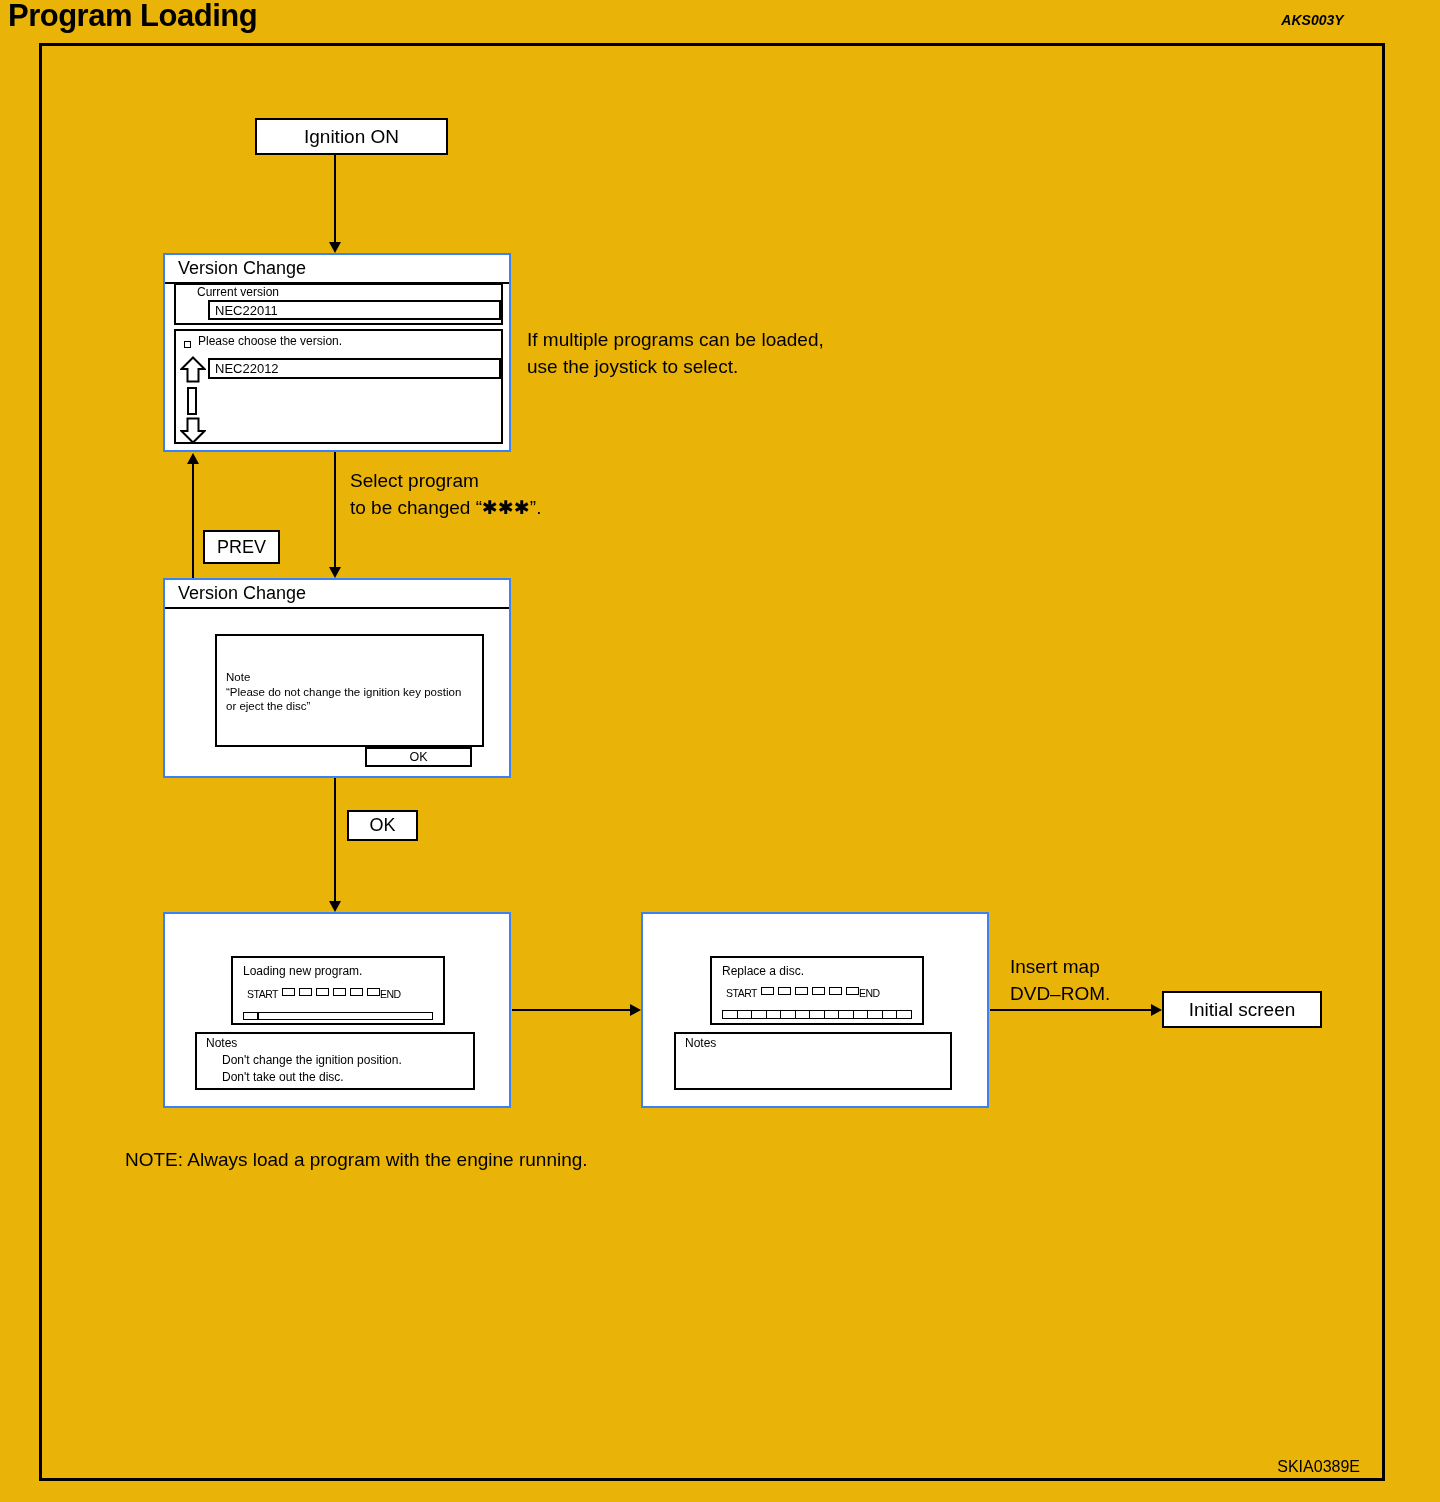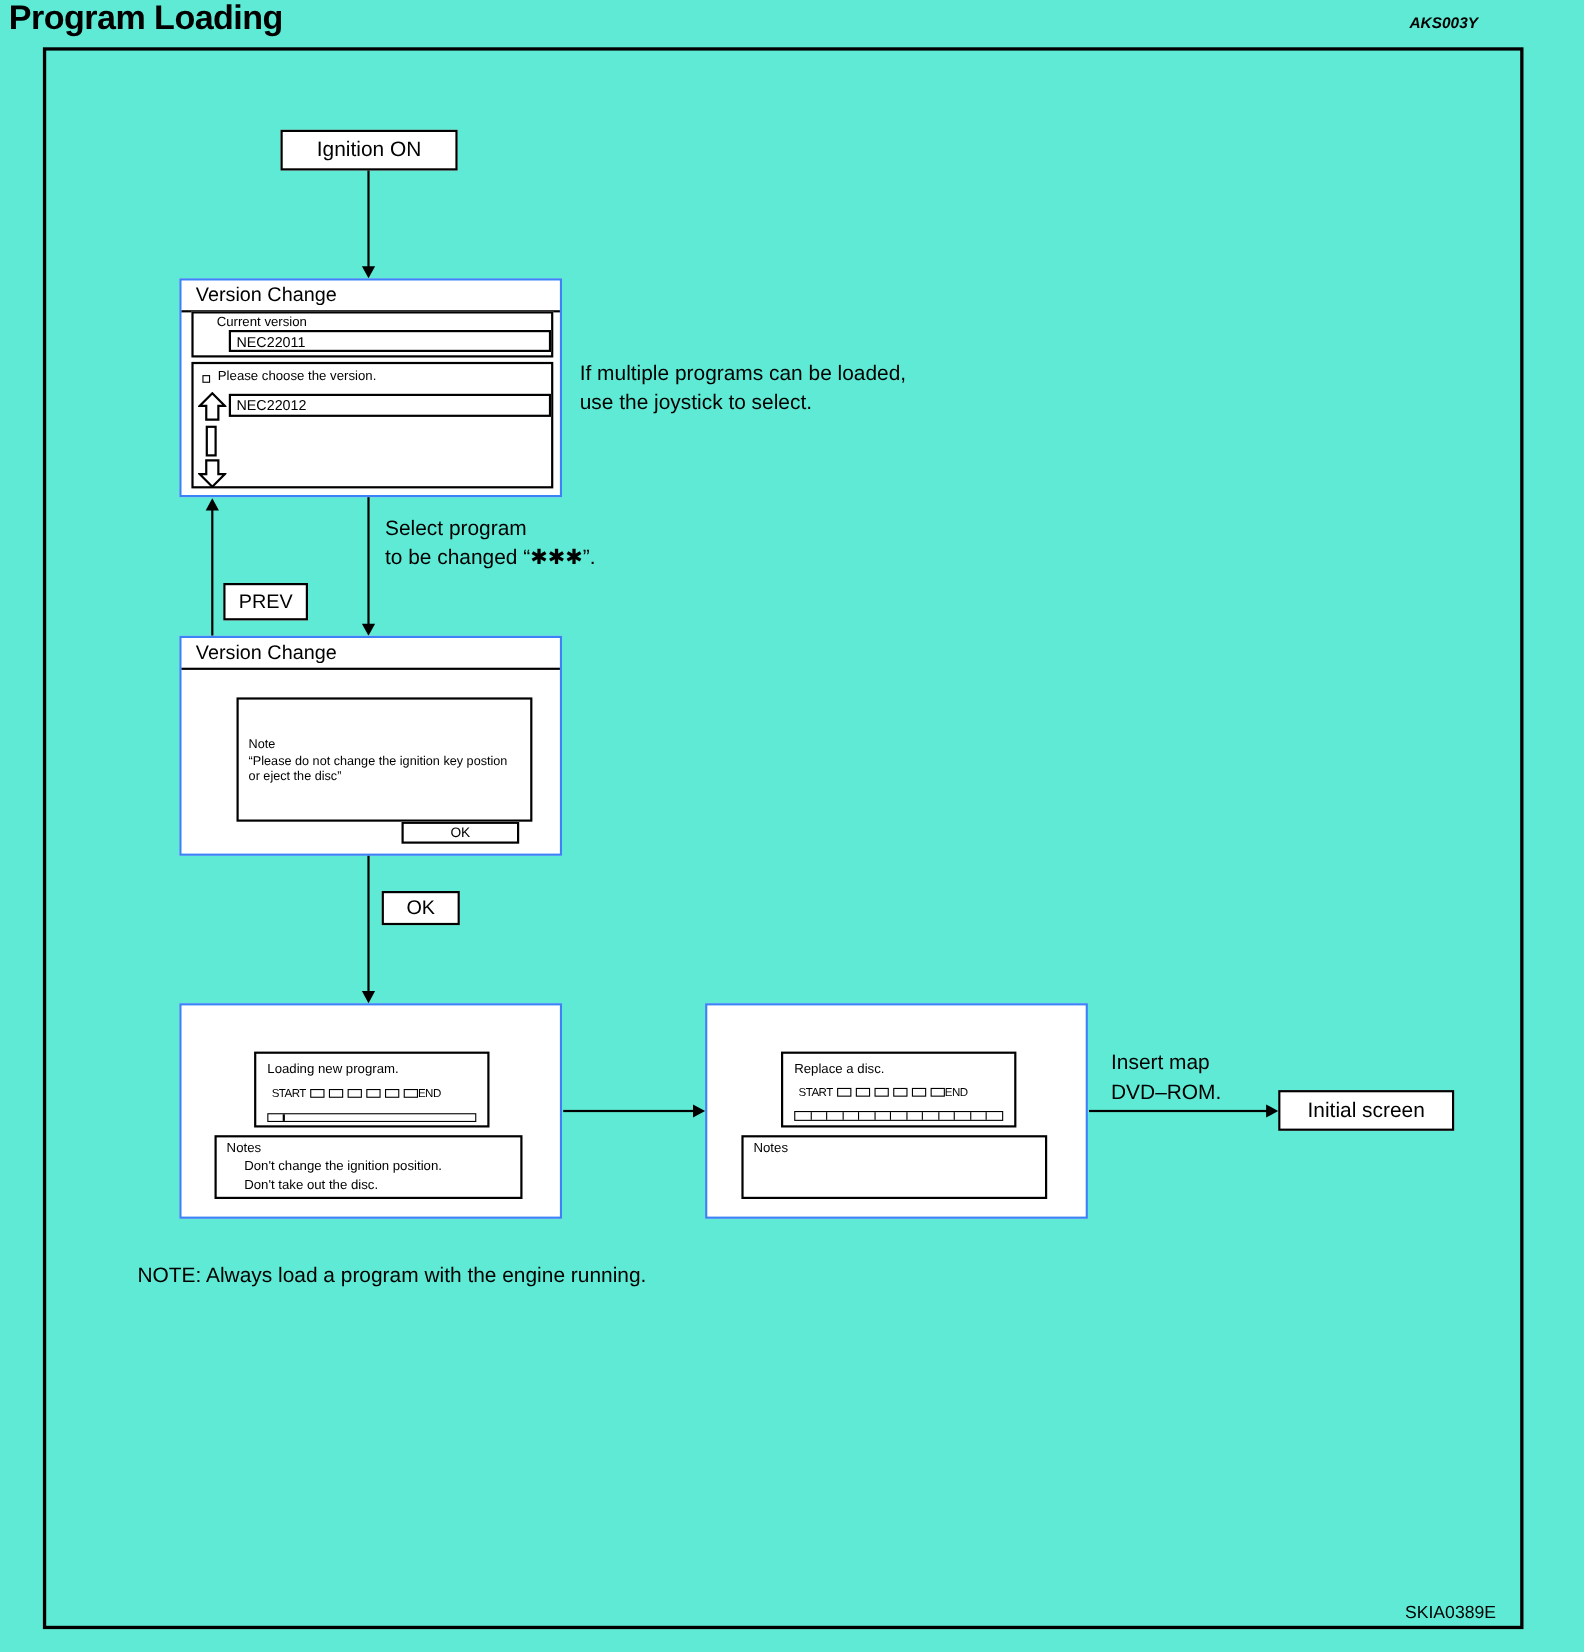--- a/index.html
+++ b/index.html
@@ -1,51 +1,51 @@
 <!DOCTYPE html>
 <html><head>
 <meta charset="utf-8">
 <style>
   html,body{margin:0;padding:0;background:#fff;}
   body{font-family:"Liberation Sans","DejaVu Sans",sans-serif;color:#000;}
-  .page{position:relative;width:1440px;height:1502px;background:#5eead4;overflow:hidden;}
+  .page{position:relative;width:1440px;height:1502px;background:#eab308;overflow:hidden;}
   .abs{position:absolute;}
   .frame{border:3px solid #000;box-sizing:border-box;}
   .fbox{border:2px solid #000;box-sizing:border-box;background:#fff;display:flex;align-items:center;justify-content:center;}
   .lbl{font-size:19px;line-height:27px;white-space:nowrap;}
   .screen{border:2px solid #3b82f6;box-sizing:border-box;background:#fff;}
   .screen-title{height:27px;border-bottom:2px solid #000;display:flex;align-items:center;padding-left:13px;font-size:18px;}
   .inbox{position:absolute;border:2px solid #000;box-sizing:border-box;background:#fff;}
   .smalltxt{font-size:12px;white-space:nowrap;}
   .vline{position:absolute;width:2px;background:#000;}
   .hline{position:absolute;height:2px;background:#000;}
   .head-down{position:absolute;width:0;height:0;border-left:6px solid transparent;border-right:6px solid transparent;border-top:11px solid #000;}
   .head-up{position:absolute;width:0;height:0;border-left:6px solid transparent;border-right:6px solid transparent;border-bottom:11px solid #000;}
   .head-right{position:absolute;width:0;height:0;border-top:6px solid transparent;border-bottom:6px solid transparent;border-left:11px solid #000;}
   .inputbox{position:absolute;border:2px solid #000;box-sizing:border-box;display:flex;align-items:center;padding-left:5px;font-size:13px;background:#fff;}
-  .startrow{position:absolute;display:flex;align-items:center;font-size:10.5px;letter-spacing:-0.5px;}
+  .startrow{position:absolute;display:flex;align-items:flex-start;font-size:10.5px;letter-spacing:-0.5px;}
   .cell{width:13px;height:8px;border:1px solid #000;box-sizing:border-box;margin-left:4px;background:#fff;}
   .cell:last-of-type{margin-right:6px;}
   .track{position:absolute;border:1px solid #000;box-sizing:border-box;background:#fff;}
   .seg{flex:1;border-right:1px solid #000;}
   .seg:last-child{border-right:none;}
   .notesbox{position:absolute;border:2px solid #000;box-sizing:border-box;background:#fff;}
   .bullet{position:absolute;width:7px;height:7px;border:1px solid #000;box-sizing:border-box;}
 </style>
 </head>
 <body>
 
 <div class="page">
 
   <div class="abs" style="left:8px;top:-2px;font-size:31px;font-weight:bold;letter-spacing:-0.5px;">Program Loading</div>
   <div class="abs" style="left:1240px;top:12px;width:145px;text-align:center;font-size:14px;font-style:italic;font-weight:bold;">AKS003Y</div>
 
   <div class="abs frame" style="left:39px;top:43px;width:1346px;height:1438px;"></div>
 
-  <div class="abs fbox lbl" style="left:255px;top:118px;width:161px;height:37px;justify-content:center;">
+  <div class="abs fbox lbl" style="left:255px;top:118px;width:193px;height:37px;justify-content:center;">
     <span>Ignition ON</span>
   </div>
 
   <div class="vline" style="left:334px;top:155px;height:90px;"></div>
   <div class="head-down" style="left:329px;top:242px;"></div>
 
   <div class="abs screen" style="left:163px;top:253px;width:348px;height:199px;">
     <div class="screen-title">
       <span>Version Change</span>
     </div>

